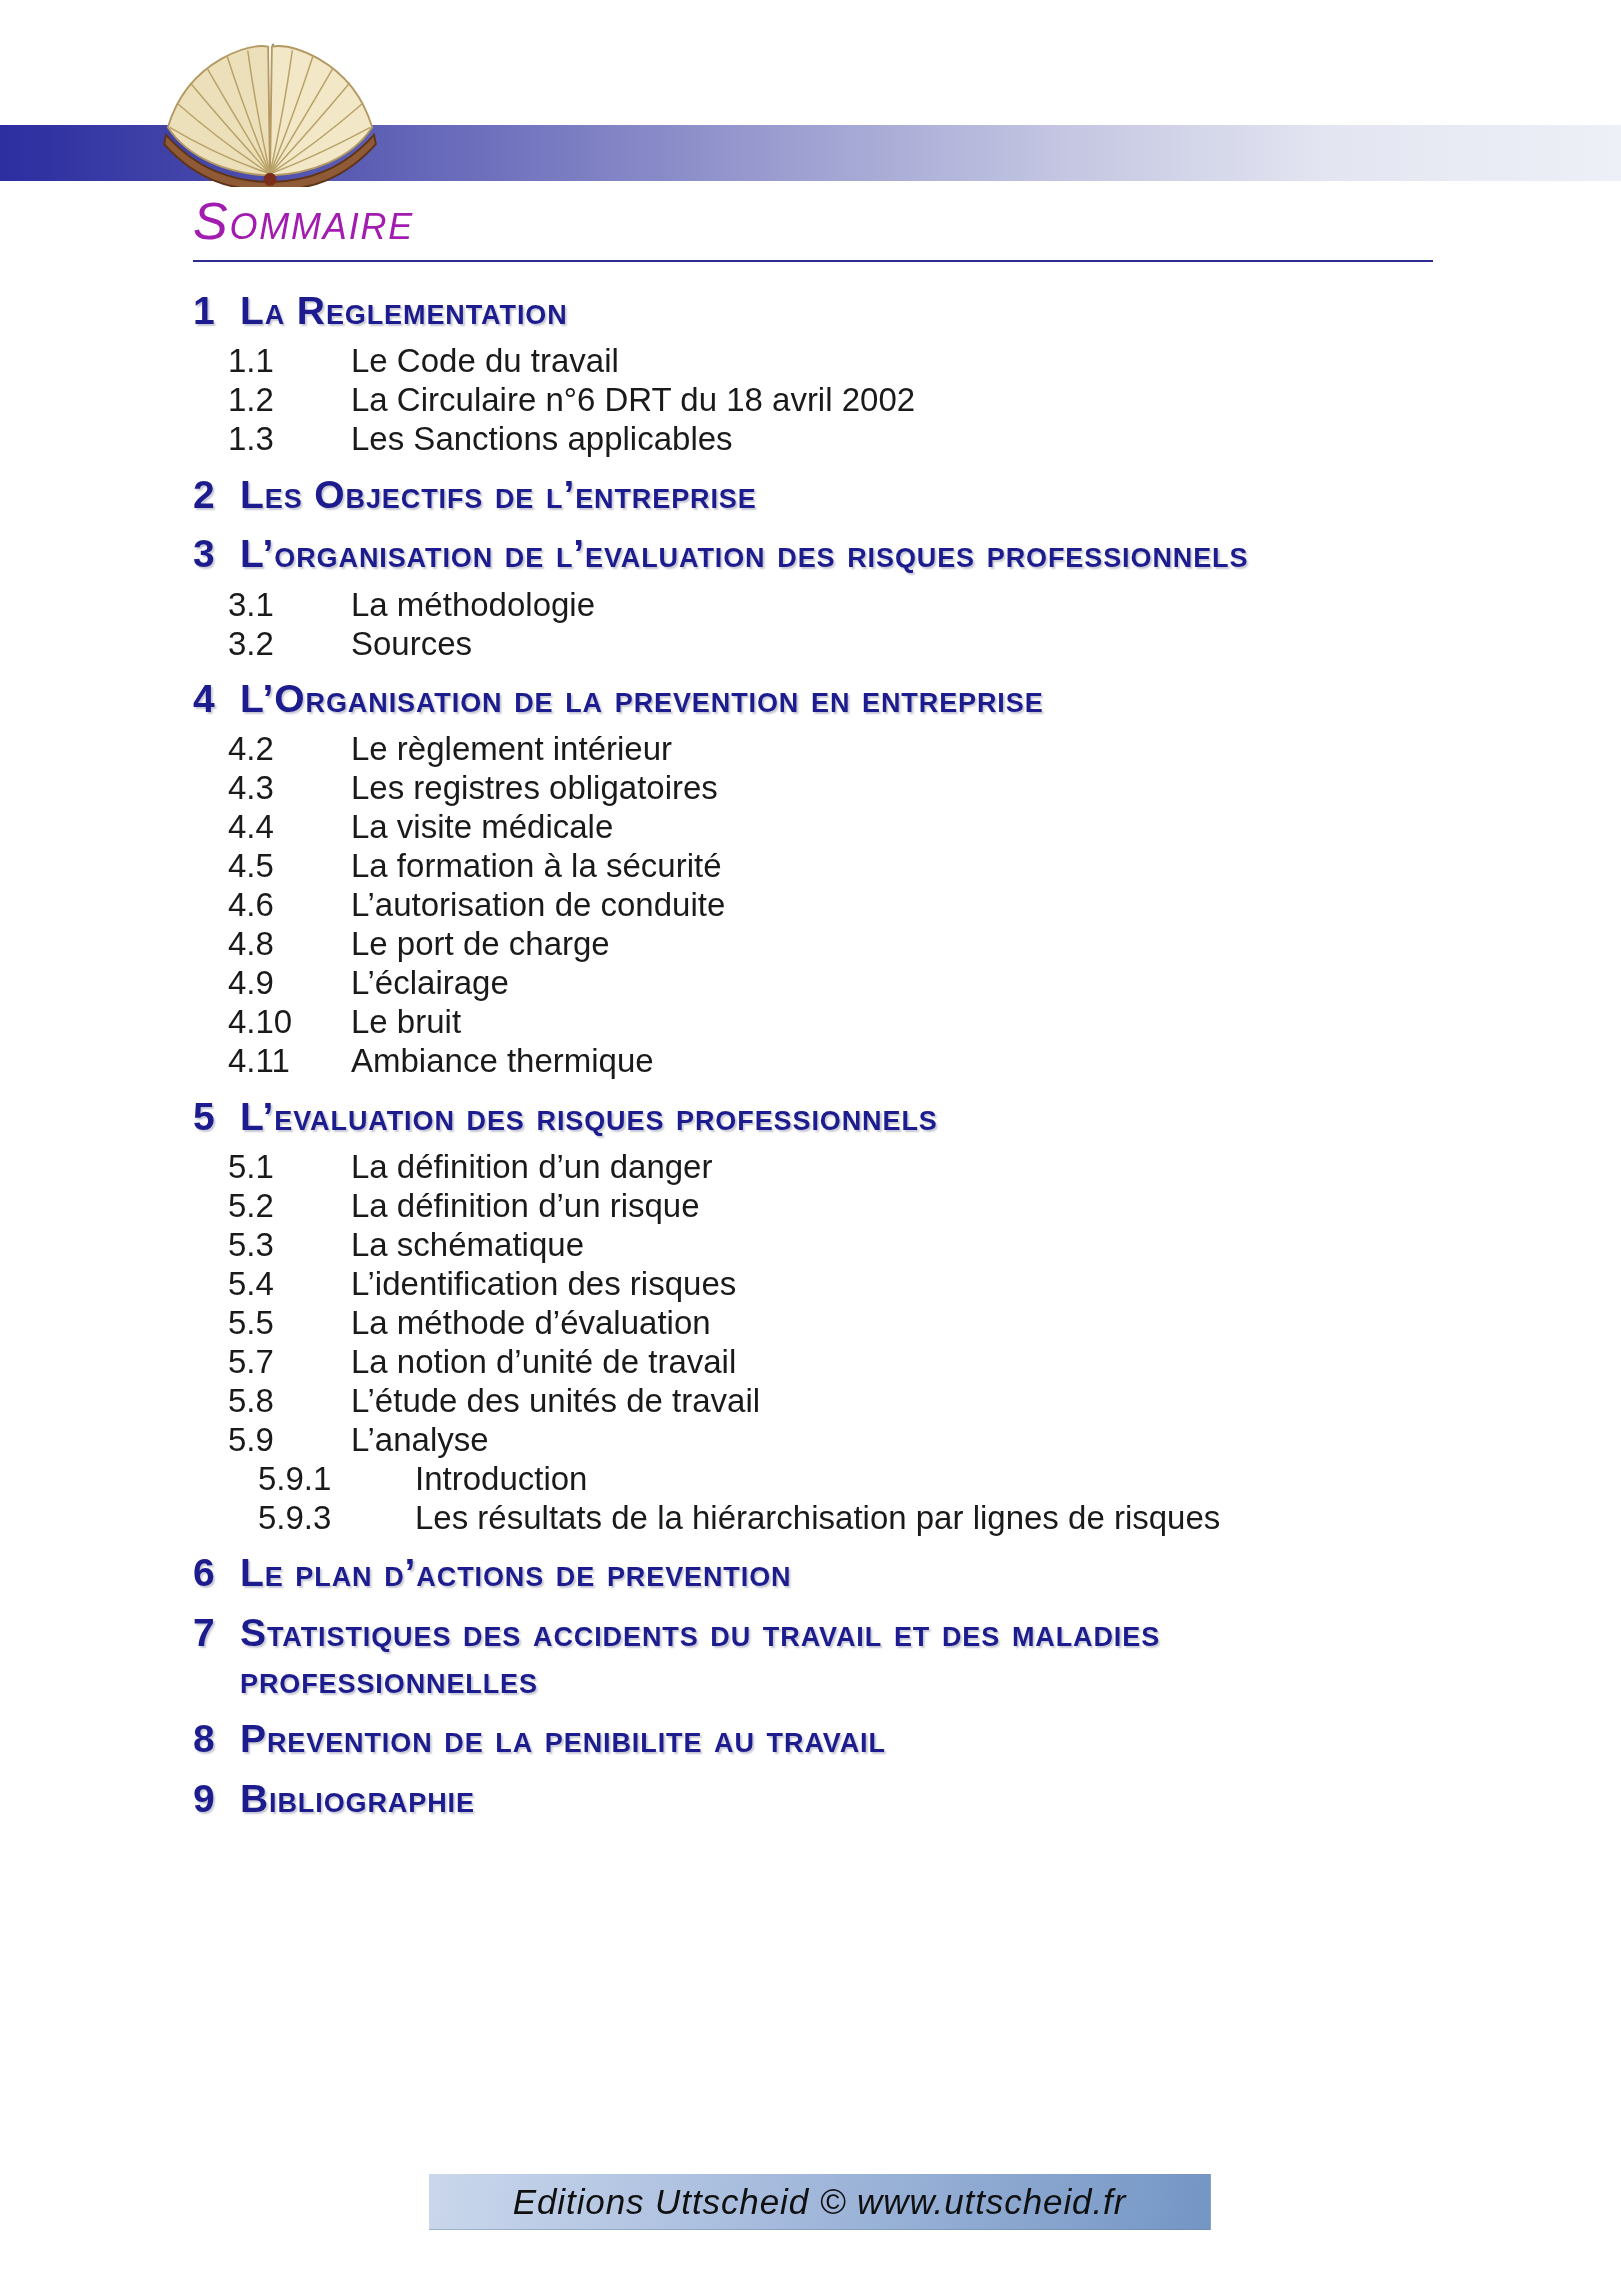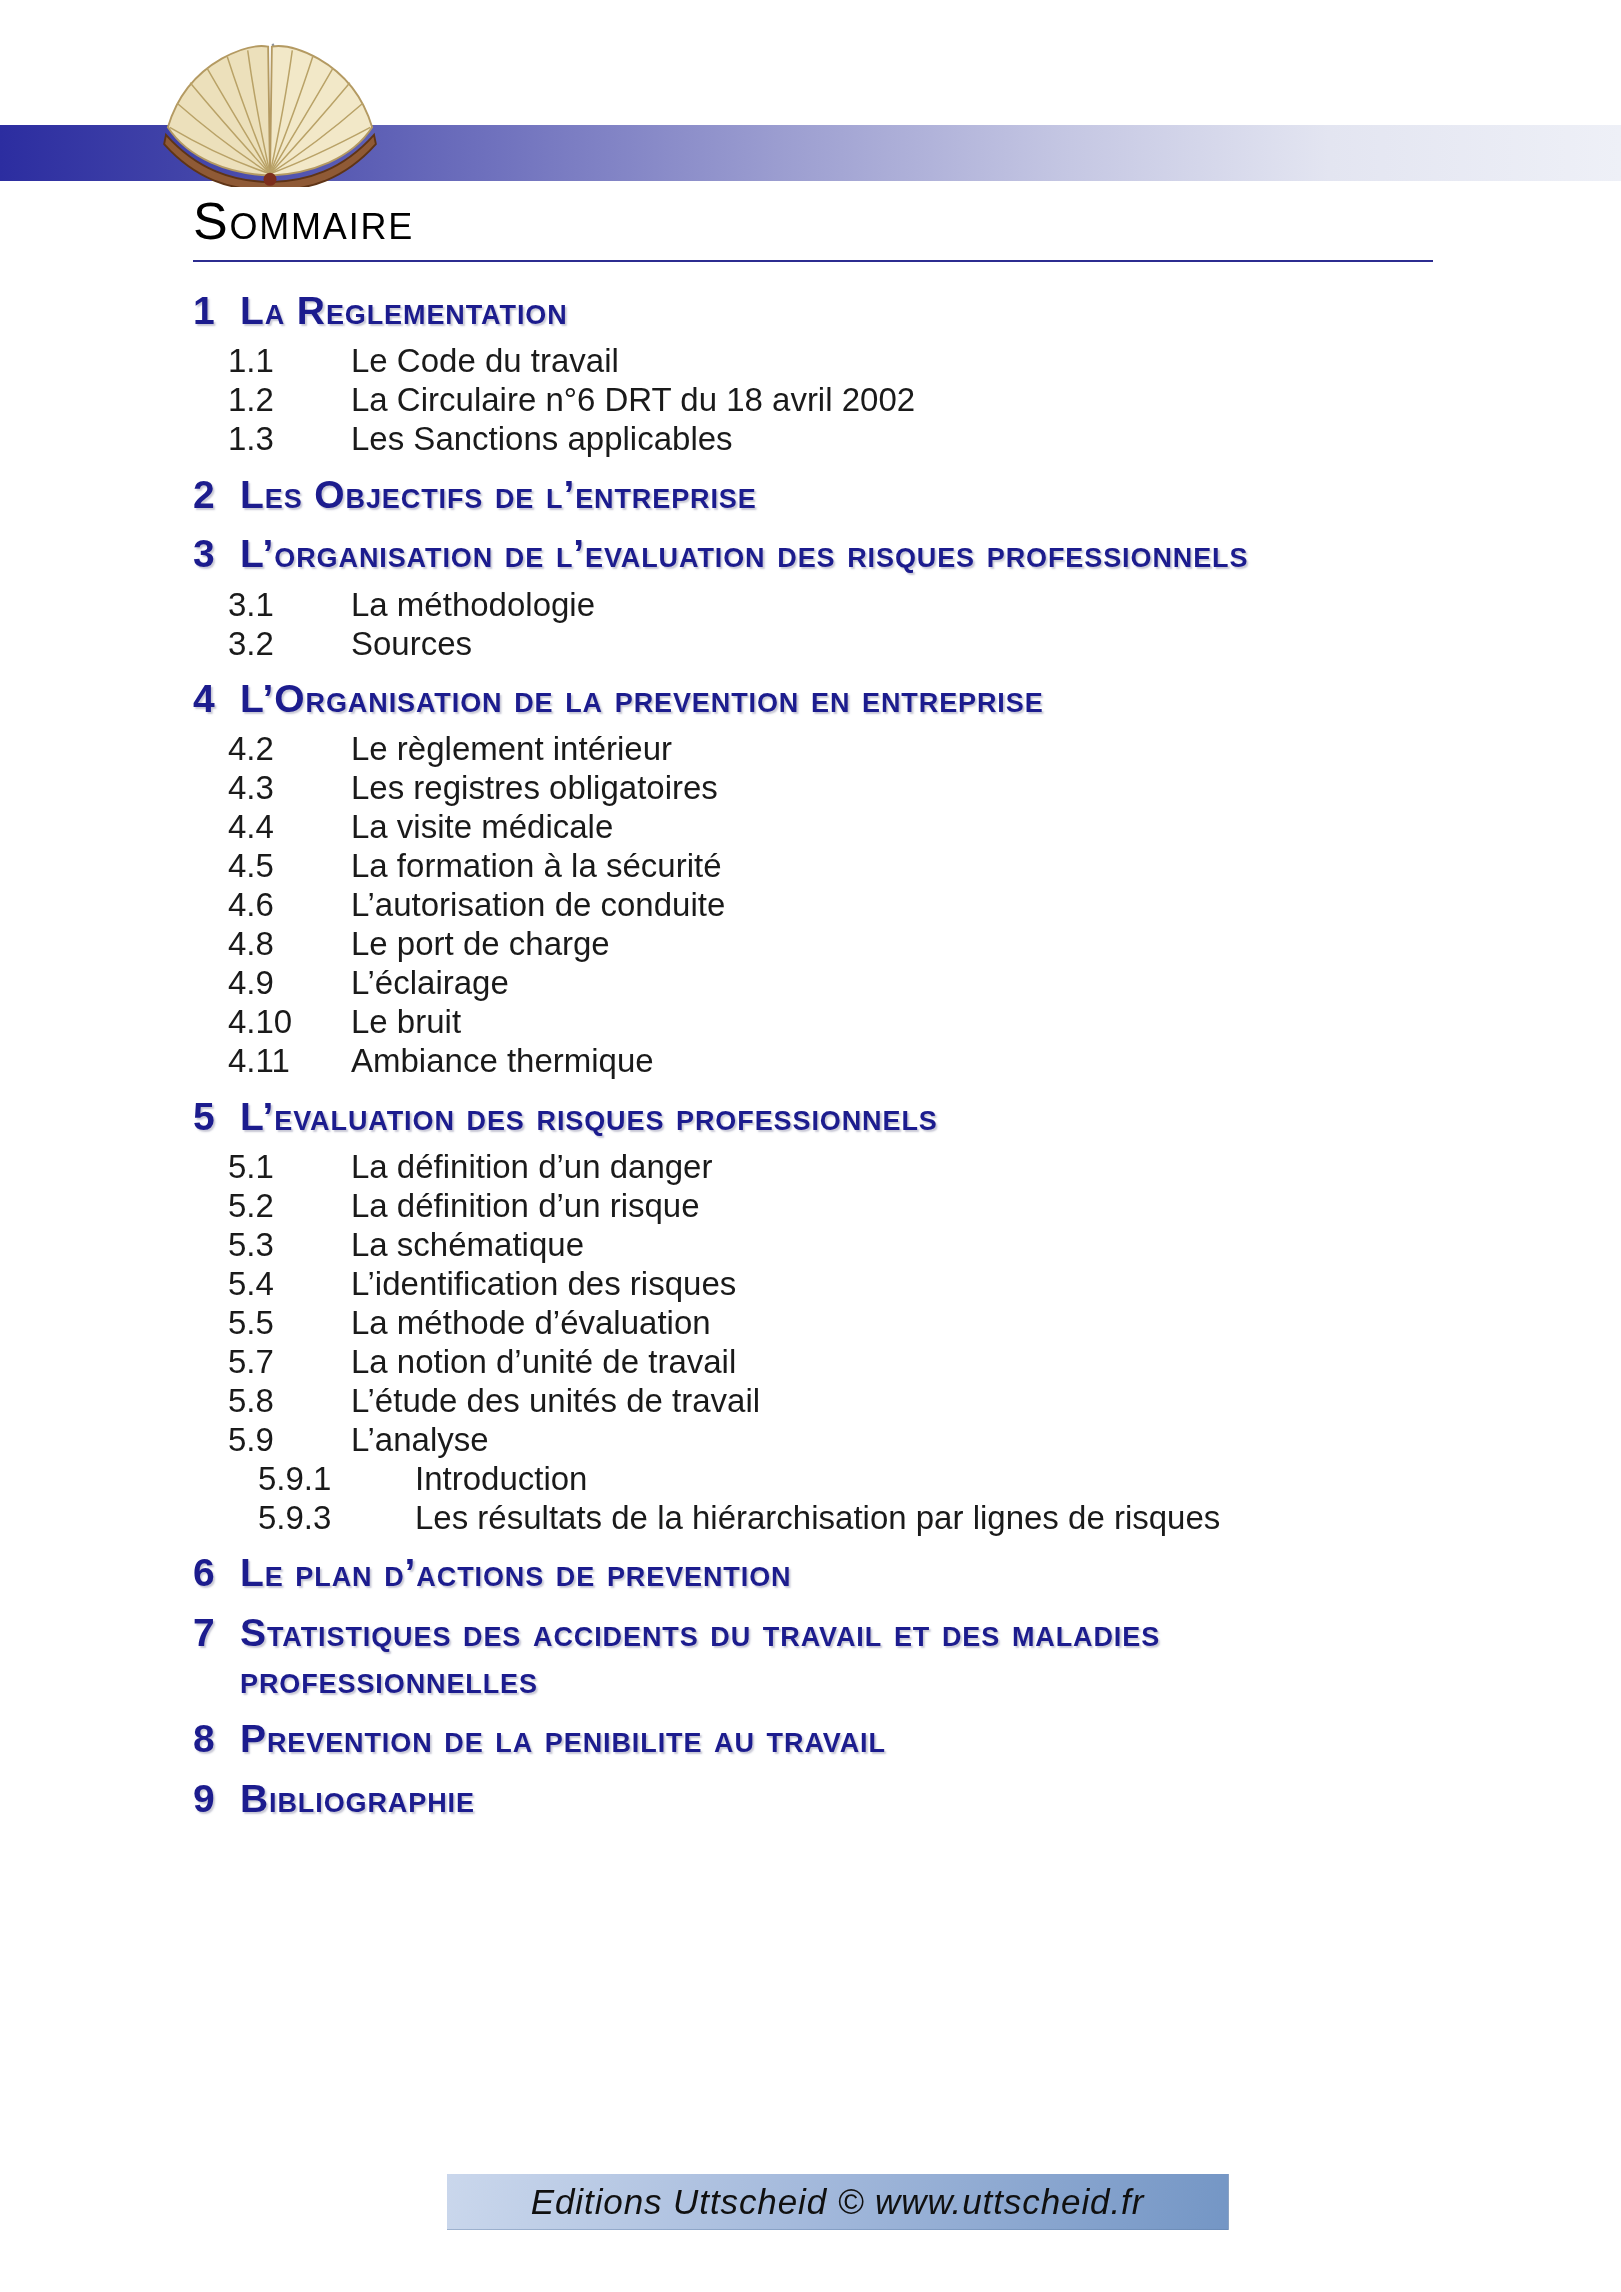--- a/index.html
+++ b/index.html
@@ -20,21 +20,22 @@
       #c5c7e3 66%, #e3e5f1 82%, #eef0f7 100%);
   }
   .book { position:absolute; left:140px; top:38px; width:260px; height:149px; }
 
   
   .content { position:relative; padding-top:195px; }
   .doc-title {
     margin:0 0 0 193px;
     font-size:52px; line-height:52px; font-weight:400;
     font-variant:small-caps; letter-spacing:1.8px;
-    color:#000000;
+    color:#a21caf;
+    font-style:italic;
   }
   .rule {
     margin:12.5px 0 25px 193px;
     width:1240px; height:2.7px; background:#2c2c90;
   }
 
   
   .row { display:flex; align-items:baseline; }
   .row .num { flex:0 0 auto; }
   .l1 {
@@ -52,21 +53,21 @@
     color:#1a1a1a;
     gap:24px;
   }
   .l2 { padding-left:228px; }
   .l2 .num { width:99px; }
   .l3 { padding-left:258px; }
   .l3 .num { width:133px; }
 
   
   .footer-bar {
-    position:absolute; left:447px; top:2174px;
+    position:absolute; left:429px; top:2174px;
     width:781px; height:55px;
     background:linear-gradient(100deg,#cad7ec 0%, #a2b8db 48%, #7496c5 100%);
     border-right:1.8px solid rgba(92,122,162,0.55);
     border-bottom:1.8px solid rgba(92,122,162,0.4);
     display:flex; align-items:center; justify-content:center;
   }
   .footer-bar span {
     font-style:italic; font-size:35px; color:#101010; letter-spacing:0.9px;
   }
 </style>

